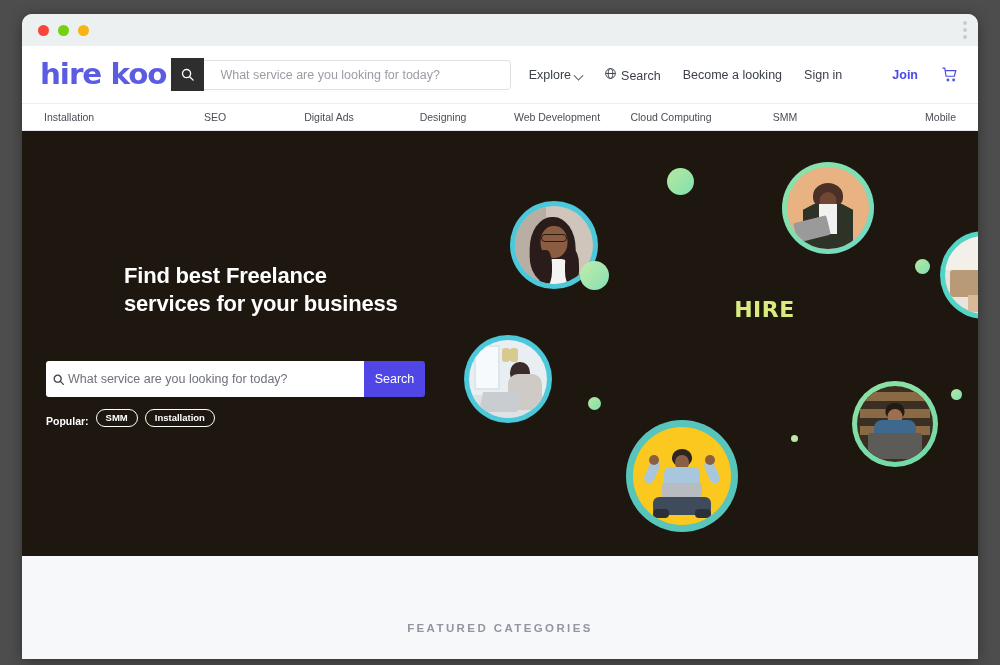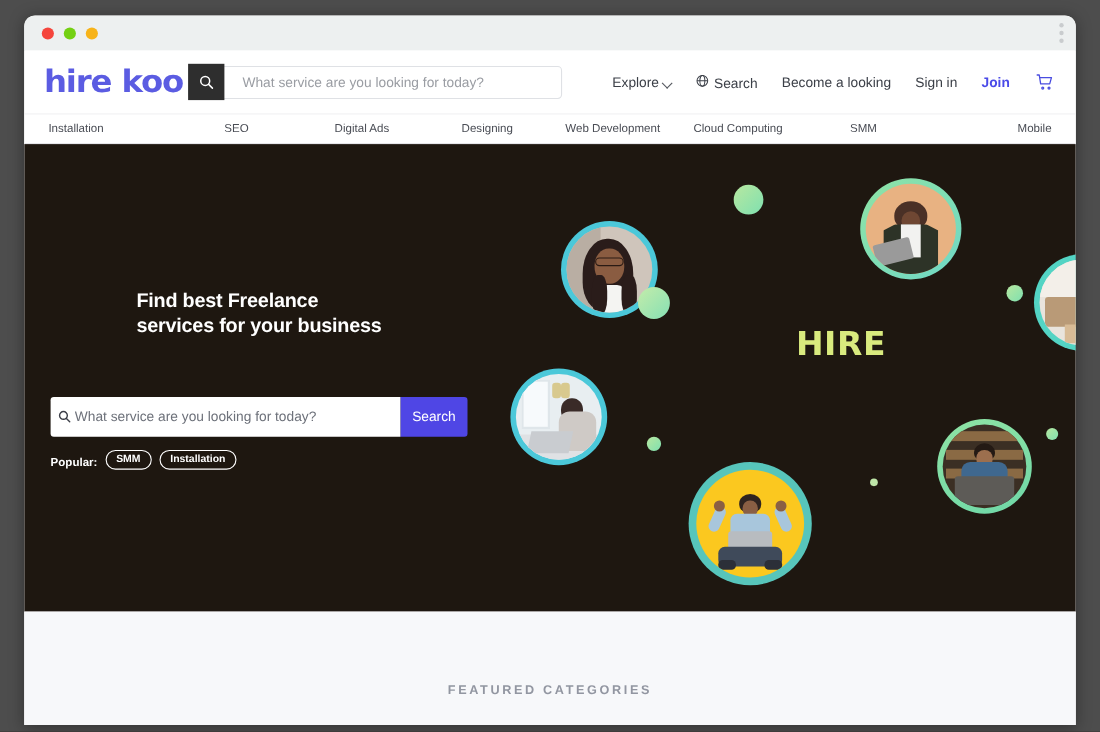--- a/index.html
+++ b/index.html
@@ -67,21 +67,21 @@
     width: 33px; height: 33px; background: #2e2e2e;
     display: flex; align-items: center; justify-content: center;
     cursor: pointer;
   }
   .hdr-nav {
     position: absolute; right: 18px; top: 0; height: 57px;
     display: flex; align-items: center; gap: 22px;
     font-size: 12.5px; color: #3b3f47;
   }
   .hdr-nav .item { display: flex; align-items: flex-end; gap: 4px; cursor: pointer; white-space: nowrap; }
-  .hdr-nav .join { color: #4a4ae8; font-weight: 700; }
+  .hdr-nav .join { color: #4a4ae8; font-weight: 700; margin-left: 28px; }
   .chev { width: 7px; height: 7px; border-right: 1.6px solid #55585f; border-bottom: 1.6px solid #55585f;
           transform: rotate(45deg) translate(-2px,-2px); }
 
   
   .catbar {
     height: 28px; background: #fff;
     border-top: 1px solid #ededf0; border-bottom: 1px solid #e6e6ea;
     display: flex; align-items: center;
     padding: 0 22px;
   }
@@ -92,21 +92,21 @@
   .catbar .cat:first-child { text-align: left; }
   .catbar .cat:last-child { text-align: right; }
 
   
   .hero {
     position: relative; height: 425px; background: #1e1710;
     overflow: hidden;
   }
   .hero-copy { position: absolute; left: 102px; top: 131px; width: 350px; }
   .hero-title {
-    color: #fff; font-weight: 700; font-size: 18px; line-height: 1.28;
+    color: #fff; font-weight: 700; font-size: 22px; line-height: 1.28;
     letter-spacing: -.2px; white-space: pre-line;
   }
   .hero-search {
     position: absolute; left: 24px; top: 230px;
     display: flex; align-items: center;
   }
   .hero-search .field {
     position: relative; width: 318px; height: 36px;
     background: #fff; border-radius: 3px 0 0 3px;
   }
@@ -138,21 +138,21 @@
     background: transparent;
   }
 
   
   .hoh {
     position: absolute; left: 640px; top: 168px; width: 205px;
     text-align: center; color: #d9ea7e;
     font-weight: 700; line-height: 1.02;
     font-family: "DejaVu Sans", sans-serif;
   }
-  .hoh .l1 { font-size: 30px; letter-spacing: .5px; }
+  .hoh .l1 { font-size: 22px; letter-spacing: .5px; }
   .hoh .l2 { font-size: 18px; letter-spacing: .5px; }
   .hoh .l3 { font-size: 26px; letter-spacing: .5px; }
 
   
   .av {
     position: absolute; border-radius: 50%;
     overflow: hidden;
   }
   .av .photo {
     position: absolute; border-radius: 50%; overflow: hidden;

